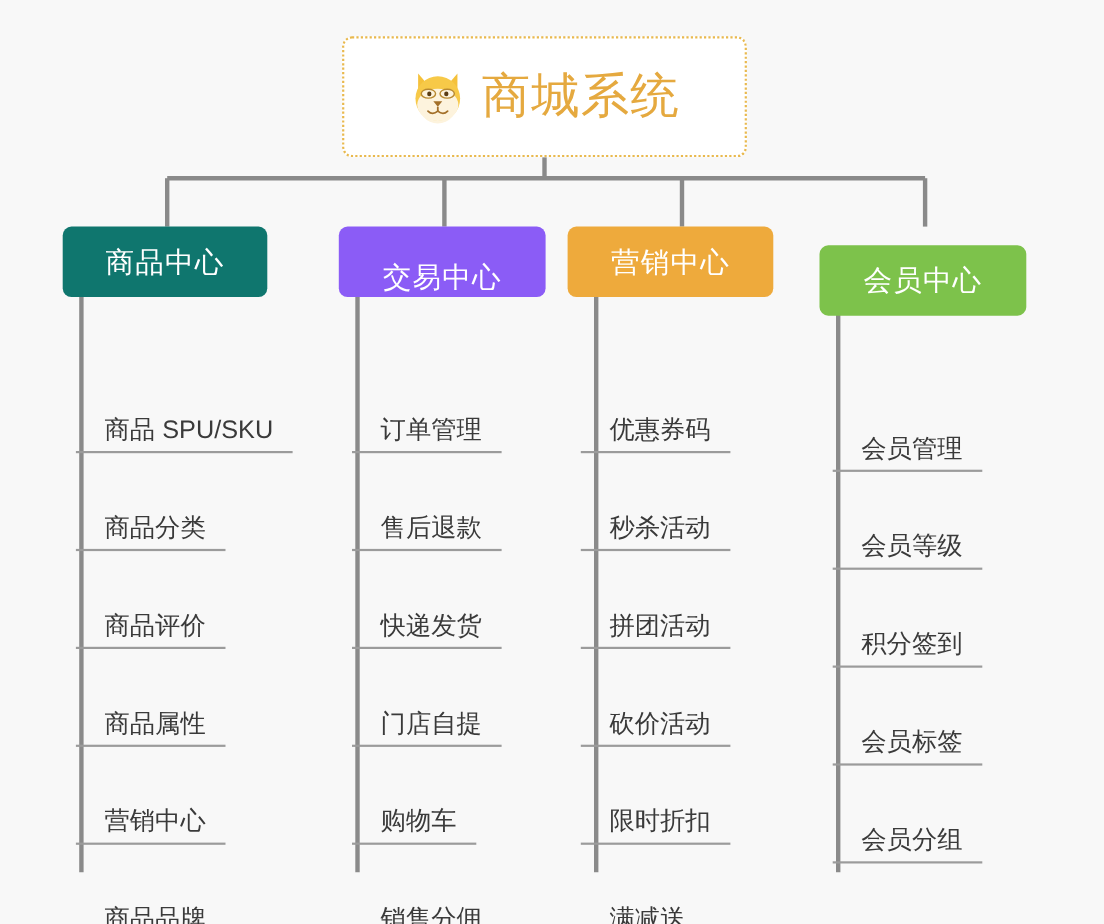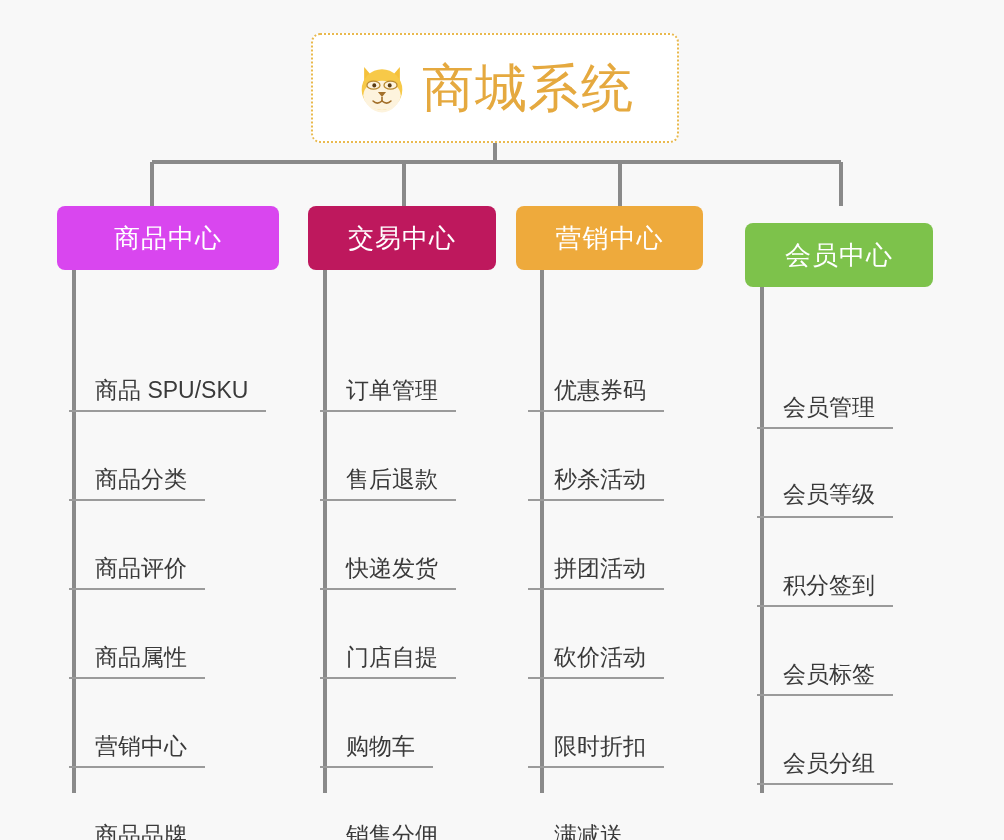--- a/index.html
+++ b/index.html
@@ -36,21 +36,21 @@
     justify-content: center;
     gap: 14px;
   }
   .root-emoji {
     width: 52px;
     height: 52px;
     flex: 0 0 auto;
     display: block;
   }
   .root-title {
-    font-size: 52px;
+    font-size: 44px;
     line-height: 1;
     color: #e5a93f;
     letter-spacing: 1px;
     white-space: nowrap;
   }
 
   
   .connectors {
     position: absolute;
     left: 0;
@@ -137,21 +137,21 @@
       <path d="M27 37 h10 l-5 6 Z" fill="#a3702a"></path>
       <path d="M32 43 v5" stroke="#a3702a" stroke-width="2" fill="none"></path>
       <path d="M32 48 q-6 5 -11 0" stroke="#a3702a" stroke-width="2" fill="none" stroke-linecap="round"></path>
       <path d="M32 48 q6 5 11 0" stroke="#a3702a" stroke-width="2" fill="none" stroke-linecap="round"></path>
     </svg>
     <span class="root-title">商城系统</span>
   </div>
 
   <div id="branches">
       <div class="branch" style="left: 57px;">
-        <div class="branch-header" style="width: 222px; background: #d946ef;">
+        <div class="branch-header" style="width: 186px; background: #0f766e;">
           <span>商品中心</span>
         </div>
         <ul class="leaf-list">
           <li class="leaf-item" style="top: 142px;">
             <span class="leaf-label" style="border-bottom-color: rgb(155, 155, 155);">商品 SPU/SKU</span>
           </li>
           <li class="leaf-item" style="top: 231px;">
             <span class="leaf-label" style="border-bottom-color: rgb(155, 155, 155);">商品分类</span>
           </li>
           <li class="leaf-item" style="top: 320px;">
@@ -162,21 +162,21 @@
           </li>
           <li class="leaf-item" style="top: 498px;">
             <span class="leaf-label" style="border-bottom-color: rgb(155, 155, 155);">营销中心</span>
           </li>
           <li class="leaf-item" style="top: 587px;">
             <span class="leaf-label" style="border-bottom-color: rgb(155, 155, 155);">商品品牌</span>
           </li>
         </ul>
       </div>
       <div class="branch" style="left: 308px;">
-        <div class="branch-header" style="width: 188px; background: #be185d;">
+        <div class="branch-header" style="width: 188px; background: #8b5cf6; align-items: flex-end;">
           <span>交易中心</span>
         </div>
         <ul class="leaf-list">
           <li class="leaf-item" style="top: 142px;">
             <span class="leaf-label" style="border-bottom-color: rgb(155, 155, 155);">订单管理</span>
           </li>
           <li class="leaf-item" style="top: 231px;">
             <span class="leaf-label" style="border-bottom-color: rgb(155, 155, 155);">售后退款</span>
           </li>
           <li class="leaf-item" style="top: 320px;">
@@ -220,21 +220,21 @@
       </div>
       <div class="branch" style="left: 745px; margin-top: 17px;">
         <div class="branch-header" style="width: 188px; background: rgb(125, 194, 75);">
           <span>会员中心</span>
         </div>
         <ul class="leaf-list">
           <li class="leaf-item" style="top: 142px;">
             <span class="leaf-label" style="border-bottom-color: rgb(155, 155, 155);">会员管理</span>
           </li>
           <li class="leaf-item" style="top: 231px;">
-            <span class="leaf-label" style="border-bottom-color: rgb(155, 155, 155); font-family: Liberation Mono, monospace;">会员等级</span>
+            <span class="leaf-label" style="border-bottom-color: rgb(155, 155, 155);">会员等级</span>
           </li>
           <li class="leaf-item" style="top: 320px;">
             <span class="leaf-label" style="border-bottom-color: rgb(155, 155, 155);">积分签到</span>
           </li>
           <li class="leaf-item" style="top: 409px;">
             <span class="leaf-label" style="border-bottom-color: rgb(155, 155, 155);">会员标签</span>
           </li>
           <li class="leaf-item" style="top: 498px;">
             <span class="leaf-label" style="border-bottom-color: rgb(155, 155, 155);">会员分组</span>
           </li>

